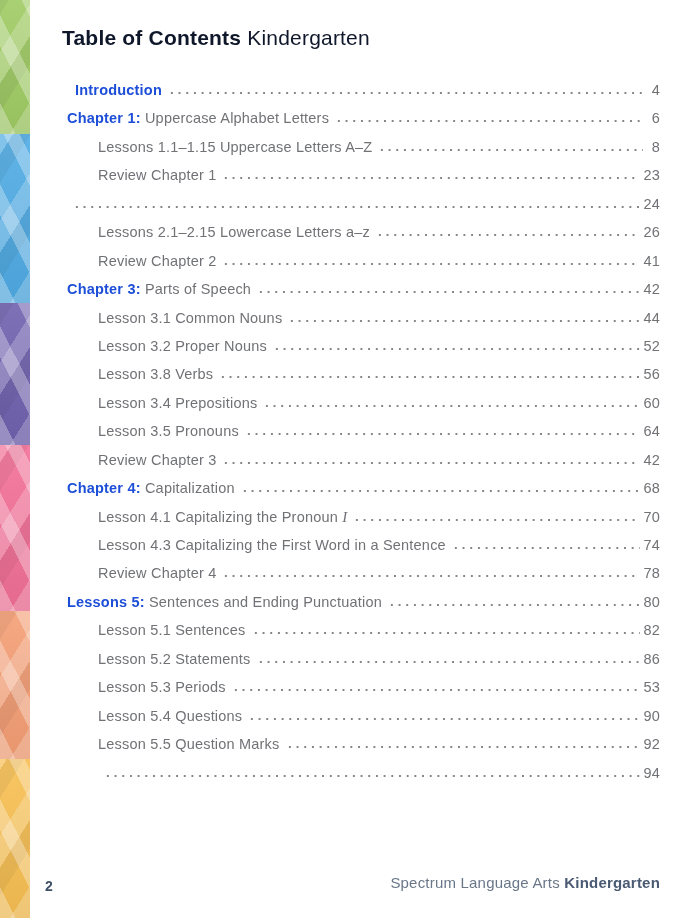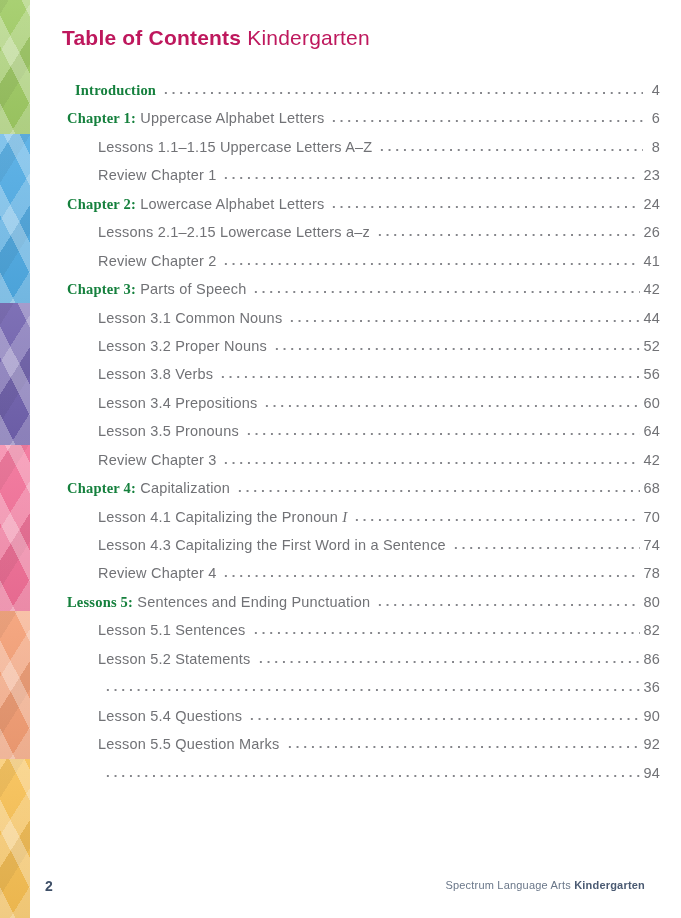--- a/index.html
+++ b/index.html
@@ -24,38 +24,38 @@
         rgba(0,0,0,0.05) 37px 52px),
       linear-gradient(180deg, rgba(255,255,255,0.10), rgba(0,0,0,0.05));
   }
 
   
   .title {
     margin: 25px 0 0 62px;
     font-size: 21px;
     line-height: 25px;
     font-weight: 400;
-    color: #be185d;
+    color: #0f172a;
     letter-spacing: 0.2px;
   }
   .title b { font-weight: 700; }
 
   
   .toc { margin: 26px 21px 0 67px; }
   .toc-row {
     display: flex;
     align-items: baseline;
     height: 28.45px;
     line-height: 28.45px;
     font-size: 14.5px;
     color: #717276;
     letter-spacing: 0.2px;
     white-space: nowrap;
   }
-  .toc-row .toc-label b { color: #15803d; font-weight: 700; font-family: Liberation Serif, serif; }
+  .toc-row .toc-label b { color: #1d4ed8; font-weight: 700; }
   .toc-row .toc-label i {
     font-family: "Liberation Serif", serif;
     font-style: italic;
     font-size: 15px;
   }
   .leader {
     flex: 1 1 auto;
     height: 4px;
     margin: 0 3px 0 5px;
     background-image: radial-gradient(circle, #84858a 1.15px, rgba(0,0,0,0) 1.5px);
@@ -68,22 +68,22 @@
   .indent-intro   { padding-left: 8px; }
   .indent-chapter { padding-left: 0; justify-content: flex-end; }
   .indent-lesson  { padding-left: 31px; }
 
   
   .footer-num {
     position: absolute; left: 45px; bottom: 24px;
     font-size: 14px; font-weight: 700; color: #3f5068;
   }
   .footer-brand {
-    position: absolute; right: 36px; bottom: 27px;
-    font-size: 11px; color: #6a7789; letter-spacing: 0.2px;
+    position: absolute; right: 21px; bottom: 27px;
+    font-size: 15px; color: #6a7789; letter-spacing: 0.2px;
   }
   .footer-brand b { color: #4a5a72; font-weight: 700; }
 </style>
 </head>
 <body>
 
 <div class="page">
 
   <div class="strip" id="strip">
       <div class="seg" style="height: 134px; background-color: rgb(159, 203, 99);"></div>
@@ -111,21 +111,20 @@
     <span class="toc-label"><b></b><span>Lessons 1.1–1.15 Uppercase Letters A–Z</span><i></i></span>
     <span class="leader"></span>
     <span class="toc-page">8</span>
   </div>
       <div class="toc-row indent-lesson">
     <span class="toc-label"><b></b><span>Review Chapter 1</span><i></i></span>
     <span class="leader"></span>
     <span class="toc-page">23</span>
   </div>
       <div class="toc-row indent-chapter">
-    <span class="toc-label"><b>Chapter 2:</b><span> Lowercase Alphabet Letters</span><i></i></span>
     <span class="leader"></span>
     <span class="toc-page">24</span>
   </div>
       <div class="toc-row indent-lesson">
     <span class="toc-label"><b></b><span>Lessons 2.1–2.15 Lowercase Letters a–z</span><i></i></span>
     <span class="leader"></span>
     <span class="toc-page">26</span>
   </div>
       <div class="toc-row indent-lesson">
     <span class="toc-label"><b></b><span>Review Chapter 2</span><i></i></span>
@@ -196,22 +195,23 @@
     <span class="toc-label"><b></b><span>Lesson 5.1 Sentences</span><i></i></span>
     <span class="leader"></span>
     <span class="toc-page">82</span>
   </div>
       <div class="toc-row indent-lesson">
     <span class="toc-label"><b></b><span>Lesson 5.2 Statements</span><i></i></span>
     <span class="leader"></span>
     <span class="toc-page">86</span>
   </div>
       <div class="toc-row indent-lesson">
-    <span class="leader"></span>
-    <span class="toc-page">36</span>
+    <span class="toc-label"><b></b><span>Lesson 5.3 Periods</span><i></i></span>
+    <span class="leader"></span>
+    <span class="toc-page">53</span>
   </div>
       <div class="toc-row indent-lesson">
     <span class="toc-label"><b></b><span>Lesson 5.4 Questions</span><i></i></span>
     <span class="leader"></span>
     <span class="toc-page">90</span>
   </div>
       <div class="toc-row indent-lesson">
     <span class="toc-label"><b></b><span>Lesson 5.5 Question Marks</span><i></i></span>
     <span class="leader"></span>
     <span class="toc-page">92</span>

